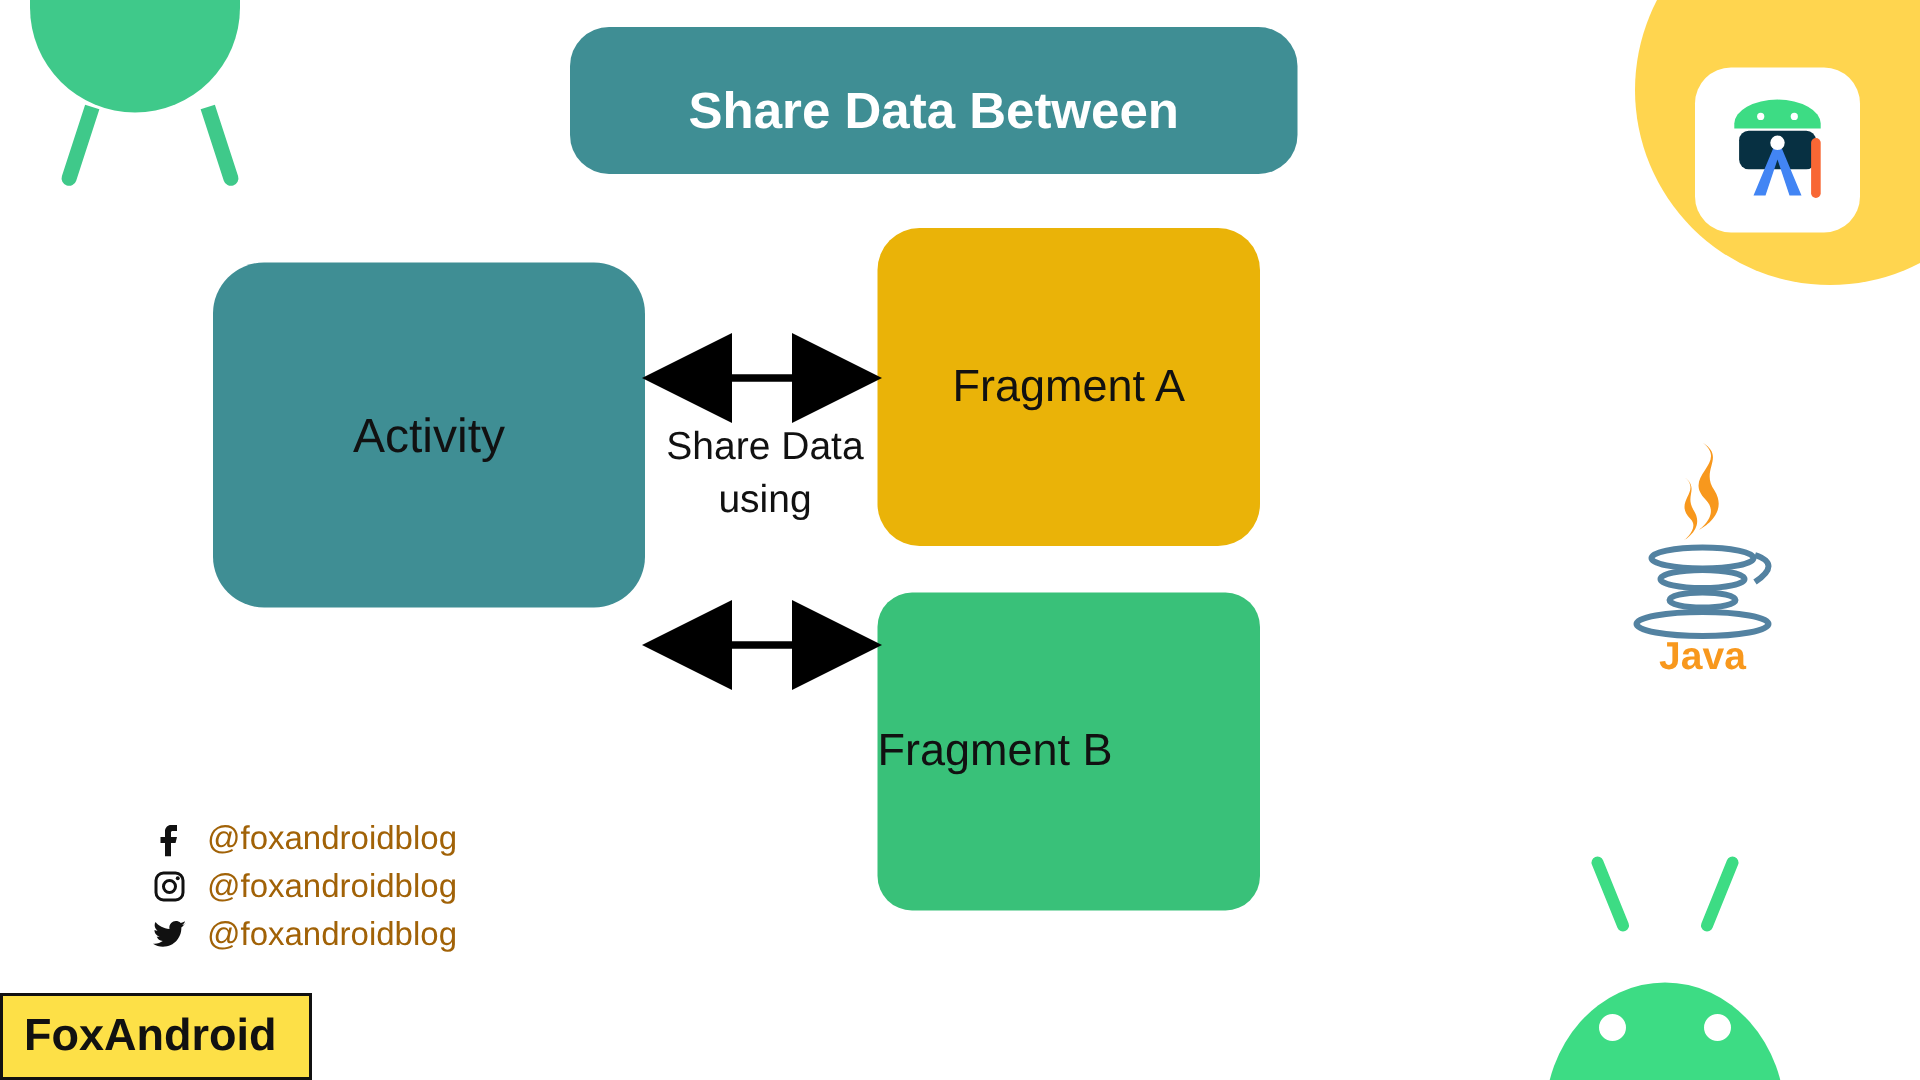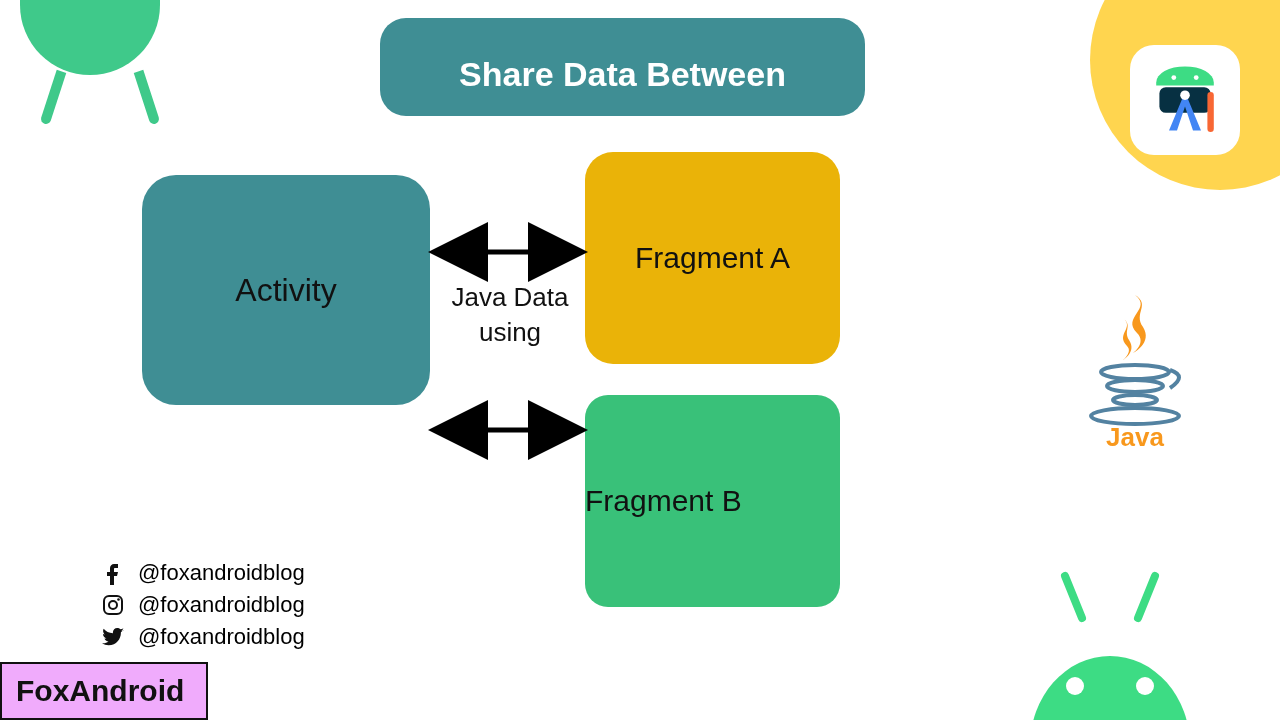--- a/index.html
+++ b/index.html
@@ -160,39 +160,39 @@
     bottom: -30px;
     right: 70px;
     width: 200px;
   }
   .deco-bot-right svg { width: 200px; height: 180px; }
 
   
   .socials {
     position: absolute;
     left: 100px;
-    bottom: 64px;
+    bottom: 78px;
     font-size: 22px;
-    color: #000000;
+    color: #a16207;
   }
   .socials .row {
     display: flex;
     align-items: center;
     gap: 12px;
     margin-bottom: 6px;
   }
   .socials .ico { width: 26px; display: inline-flex; justify-content: center; }
   .socials svg { width: 24px; height: 24px; fill: #111; }
 
   
   .footer-badge {
     position: absolute;
     left: 0;
     bottom: 0;
-    background: #f0abfc;
+    background: #fde047;
     padding: 10px 22px 10px 14px;
     font-size: 30px;
     font-weight: 700;
     color: #111;
     border: 2px solid #111;
   }
 </style>
 </head>
 <body>
 
@@ -225,21 +225,21 @@
 
 <div class="frag-a">
   <span>Fragment A</span>
 </div>
 
 <div class="frag-b">
   <span>Fragment B</span>
 </div>
 
 <div class="share-label">
-  <div>Java Data</div>
+  <div>Share Data</div>
   <div>using</div>
 </div>
 
 <svg class="arrows">
   <defs>
     <marker id="arrE" markerWidth="12" markerHeight="12" refX="10" refY="6" orient="auto">
       <path d="M0,0 L12,6 L0,12 z" fill="#000"></path>
     </marker>
     <marker id="arrS" markerWidth="12" markerHeight="12" refX="2" refY="6" orient="auto">
       <path d="M12,0 L0,6 L12,12 z" fill="#000"></path>

